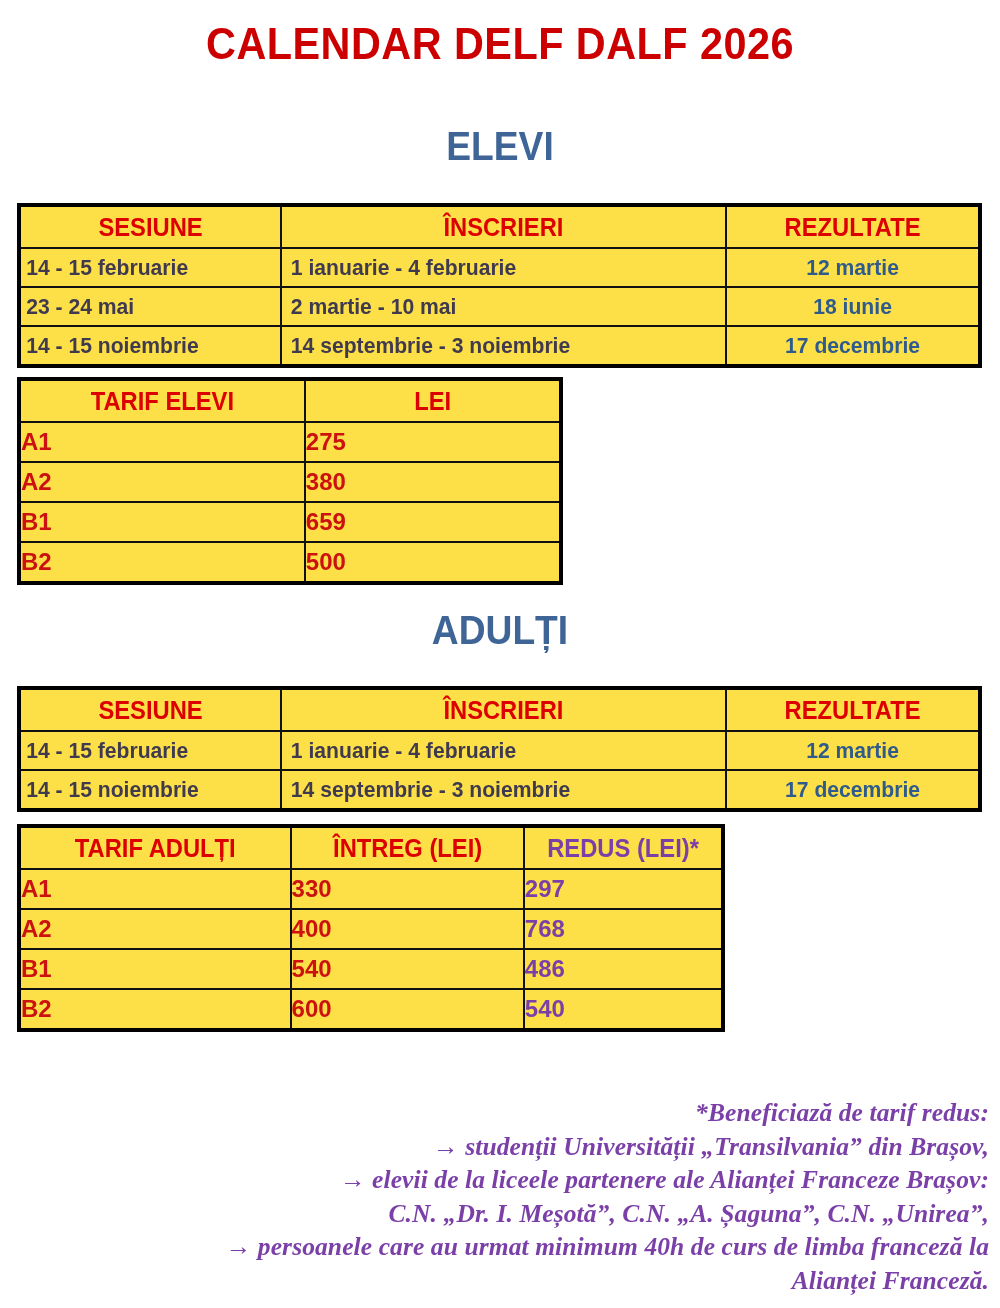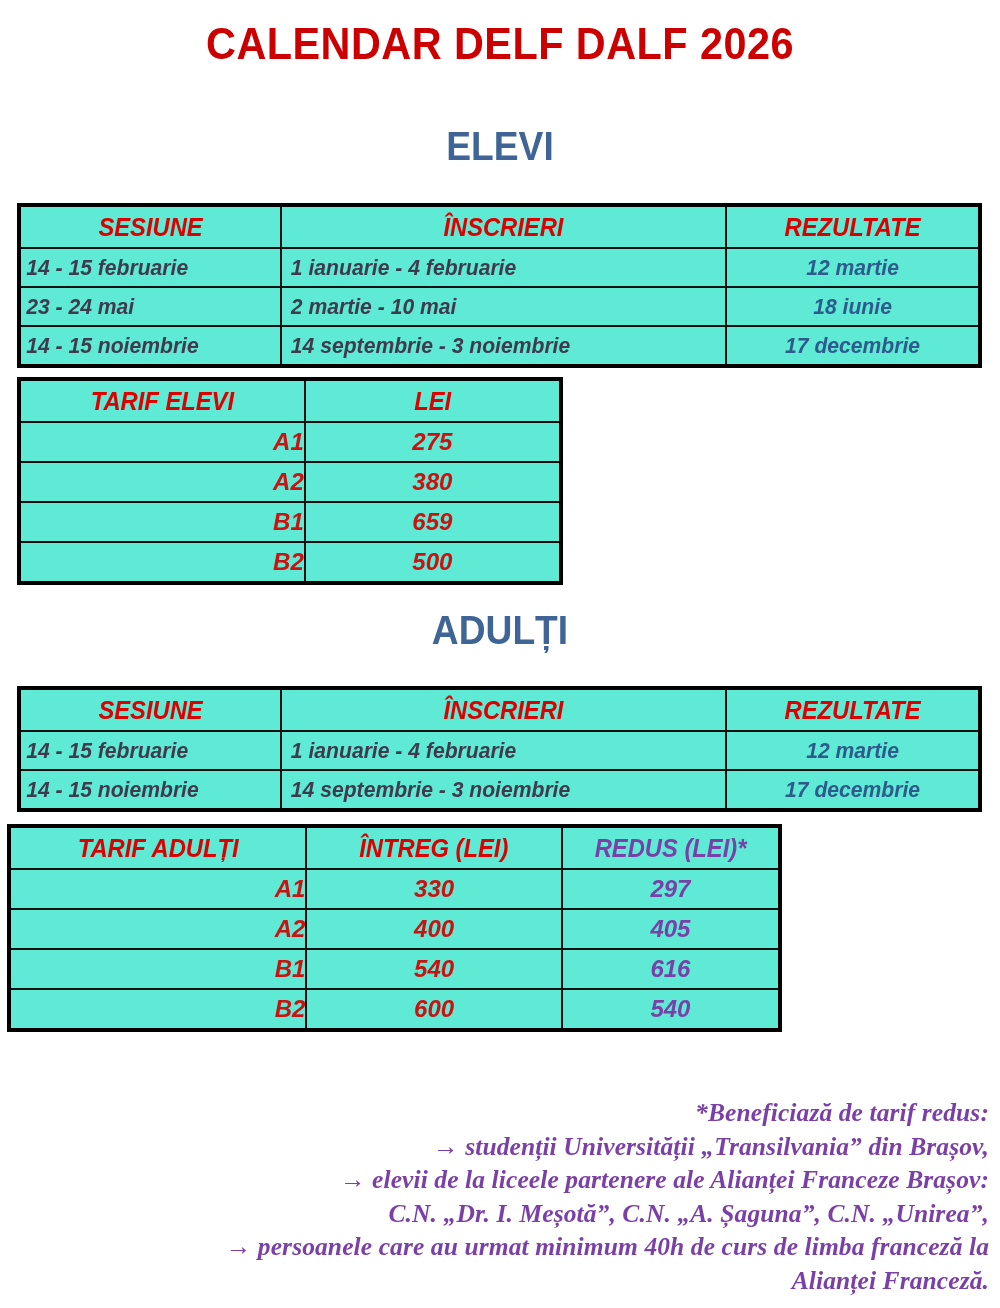--- a/index.html
+++ b/index.html
@@ -46,23 +46,22 @@
     white-space: nowrap;
   }
   #title-elevi { top: 124px; }
   #title-adulti { top: 608px; }
 
   
   .tbl {
     position: absolute;
     border-collapse: collapse;
     table-layout: fixed;
-    background: #5eead4;
+    background: #fde047;
     border: 4px solid #000000;
-    font-style: italic;
   }
   .tbl td {
     border: 2px solid #111111;
     padding: 0;
     vertical-align: middle;
     white-space: nowrap;
     overflow: hidden;
   }
 
   
@@ -93,49 +92,49 @@
     text-align: center;
     height: 37px;
     transform: scaleX(0.96);
   }
 
   
   .lvl-cell {
     color: #CC1111;
     font-weight: bold;
     font-size: 24px;
-    text-align: right;
+    text-align: left;
     height: 38px;
   }
   .val-cell {
     color: #CC1111;
     font-weight: bold;
     font-size: 24px;
-    text-align: center;
+    text-align: left;
     height: 38px;
     margin-left: 40px;
   }
   .val-cell.purple { color: #7B3FA8; }
 
   
   #table-sesiuni-elevi { left: 17px; top: 203px; width: 965px; }
   #table-sesiuni-elevi .c1 { width: 261px; }
   #table-sesiuni-elevi .c2 { width: 443px; }
   #table-sesiuni-elevi .c3 { width: 253px; }
 
   #table-tarif-elevi { left: 17px; top: 377px; width: 546px; }
   #table-tarif-elevi .c1 { width: 261px; }
   #table-tarif-elevi .c2 { width: 234px; }
 
   #table-sesiuni-adulti { left: 17px; top: 686px; width: 965px; }
   #table-sesiuni-adulti .c1 { width: 261px; }
   #table-sesiuni-adulti .c2 { width: 443px; }
   #table-sesiuni-adulti .c3 { width: 253px; }
 
-  #table-tarif-adulti { left: 7px; top: 824px; width: 775px; }
+  #table-tarif-adulti { left: 17px; top: 824px; width: 708px; }
   #table-tarif-adulti .c1 { width: 270px; }
   #table-tarif-adulti .c2 { width: 232px; }
   #table-tarif-adulti .c3 { width: 198px; }
 
   
   .footnote {
     position: absolute;
     left: 14px;
     top: 1096px;
     width: 975px;
@@ -257,26 +256,26 @@
       <td class="hd hd-purple">REDUS (LEI)*</td>
     </tr>
     <tr>
       <td class="lvl-cell">A1</td>
       <td class="val-cell">330</td>
       <td class="val-cell purple">297</td>
     </tr>
     <tr>
       <td class="lvl-cell">A2</td>
       <td class="val-cell">400</td>
-      <td class="val-cell purple">405</td>
+      <td class="val-cell purple">768</td>
     </tr>
     <tr>
       <td class="lvl-cell">B1</td>
       <td class="val-cell">540</td>
-      <td class="val-cell purple">616</td>
+      <td class="val-cell purple">486</td>
     </tr>
     <tr>
       <td class="lvl-cell">B2</td>
       <td class="val-cell">600</td>
       <td class="val-cell purple">540</td>
     </tr>
   </tbody>
 </table>
 
 <div class="footnote">

